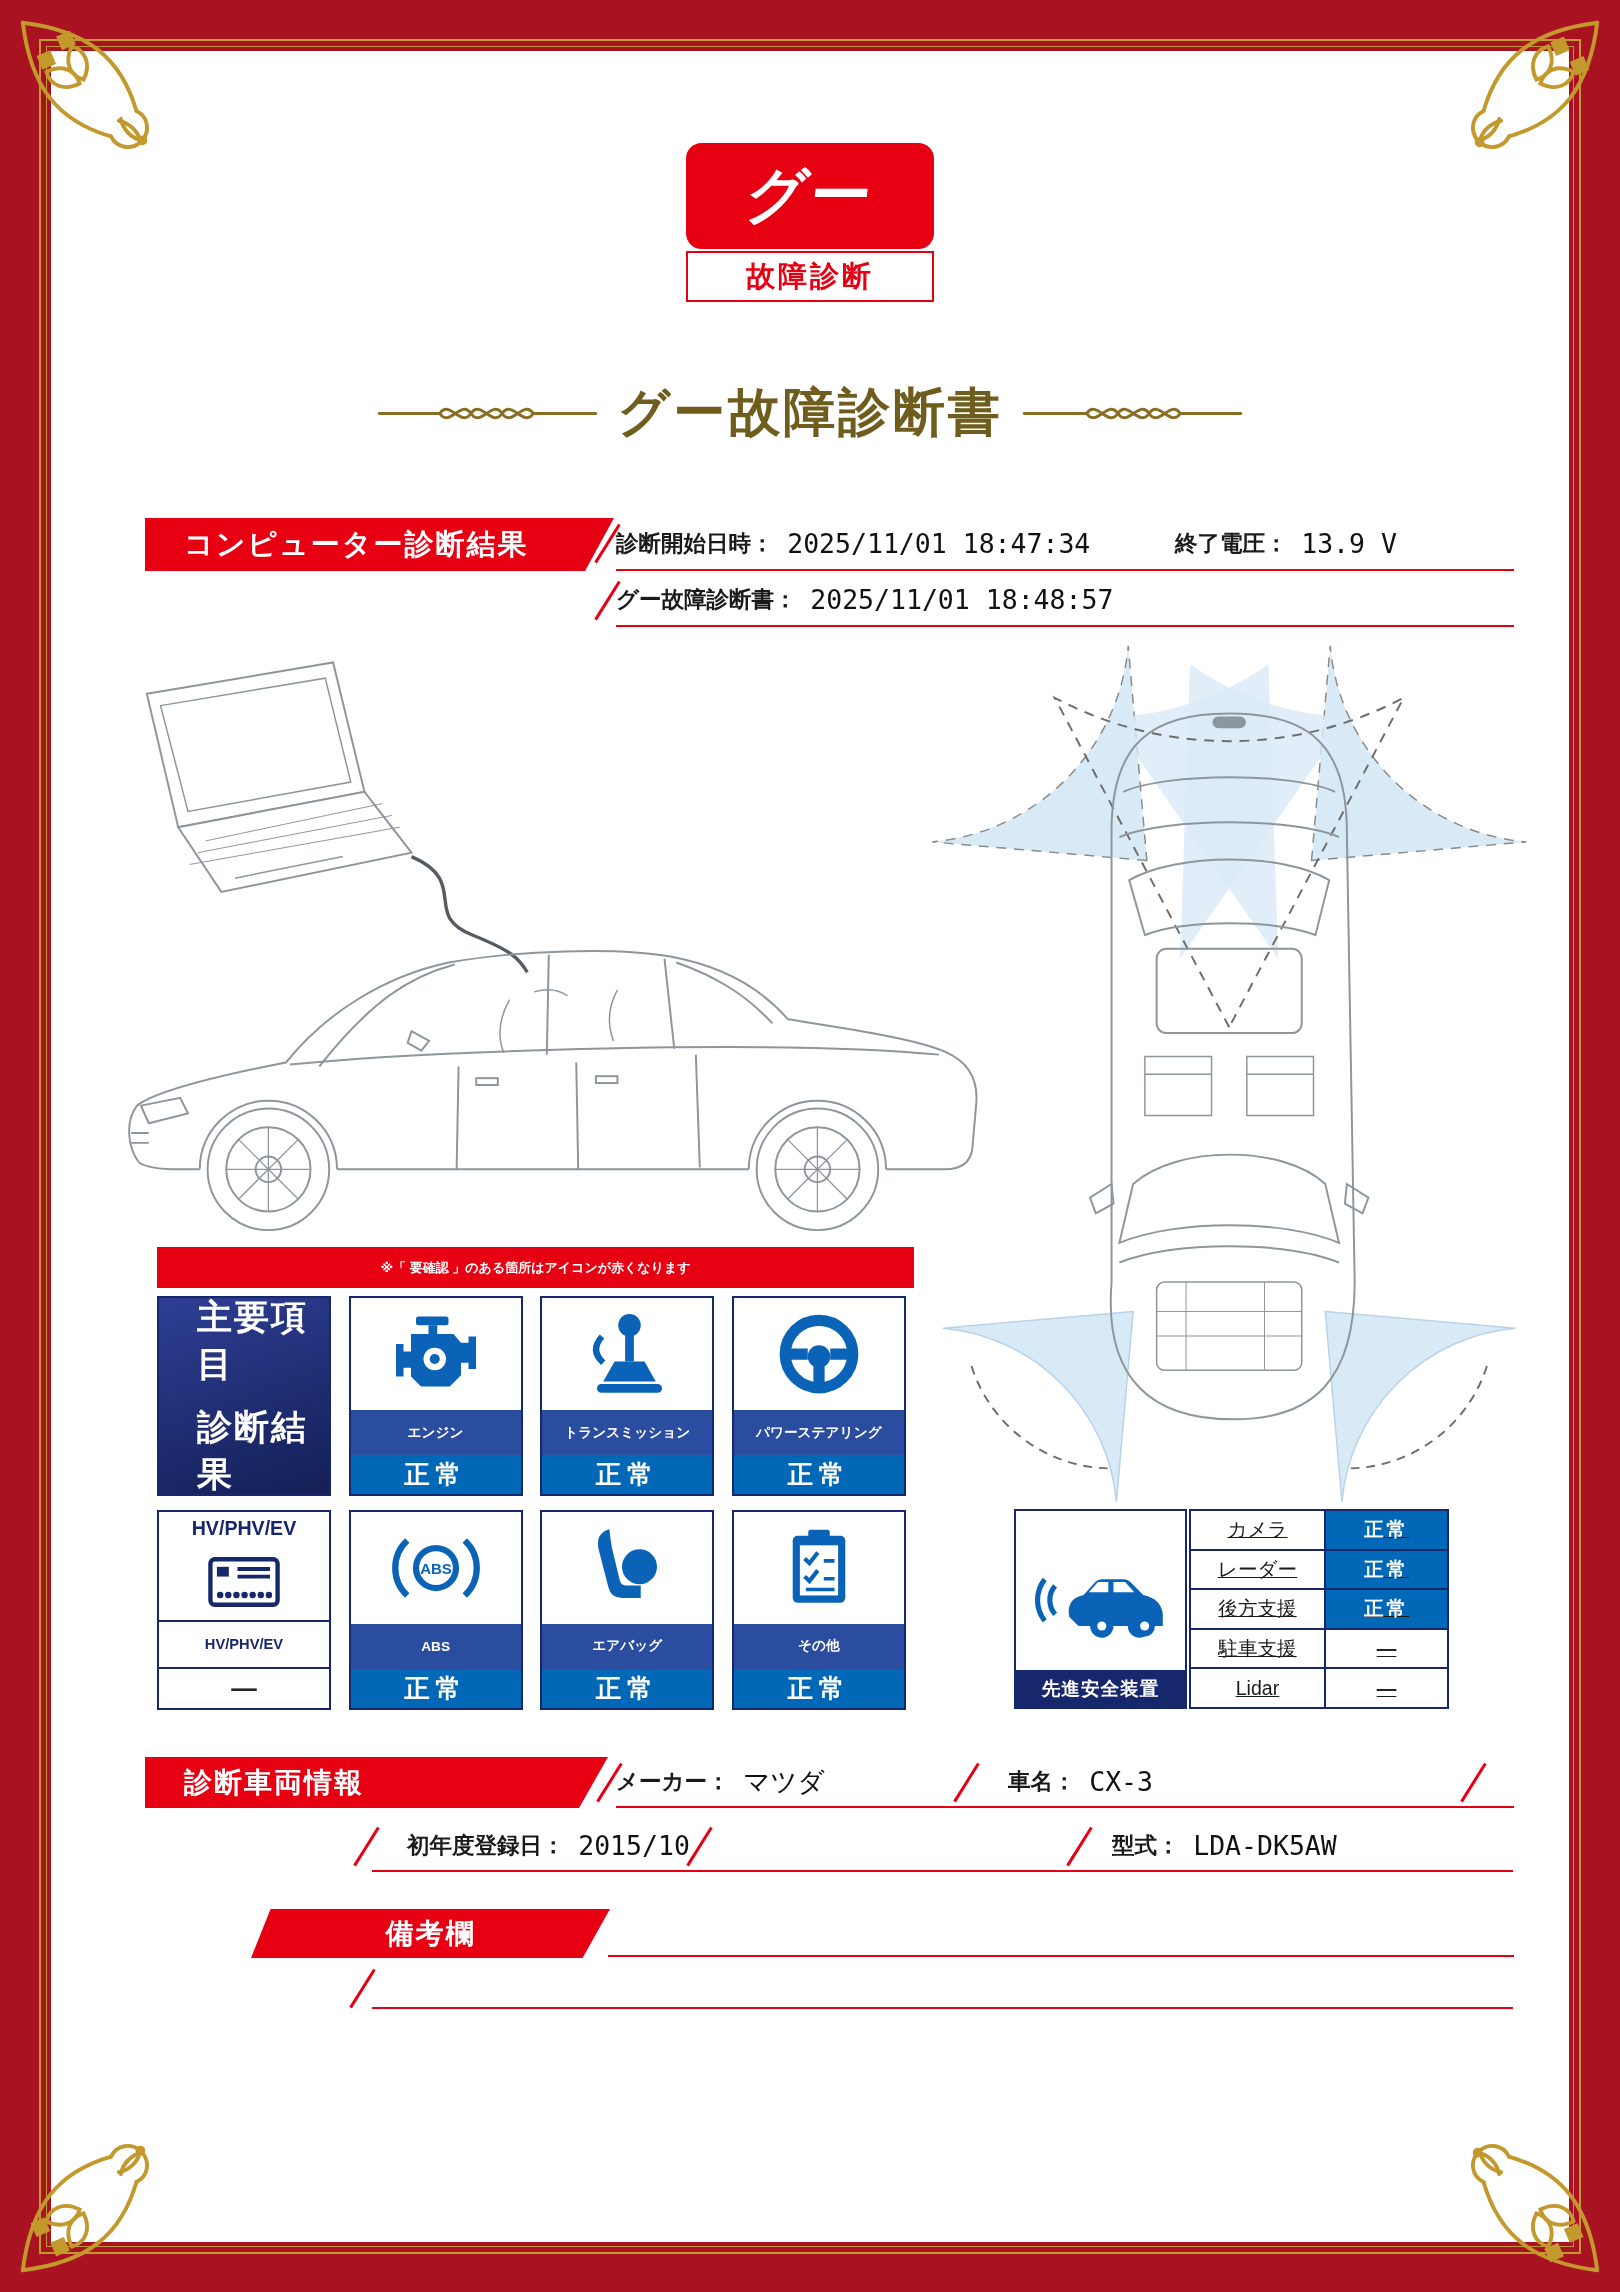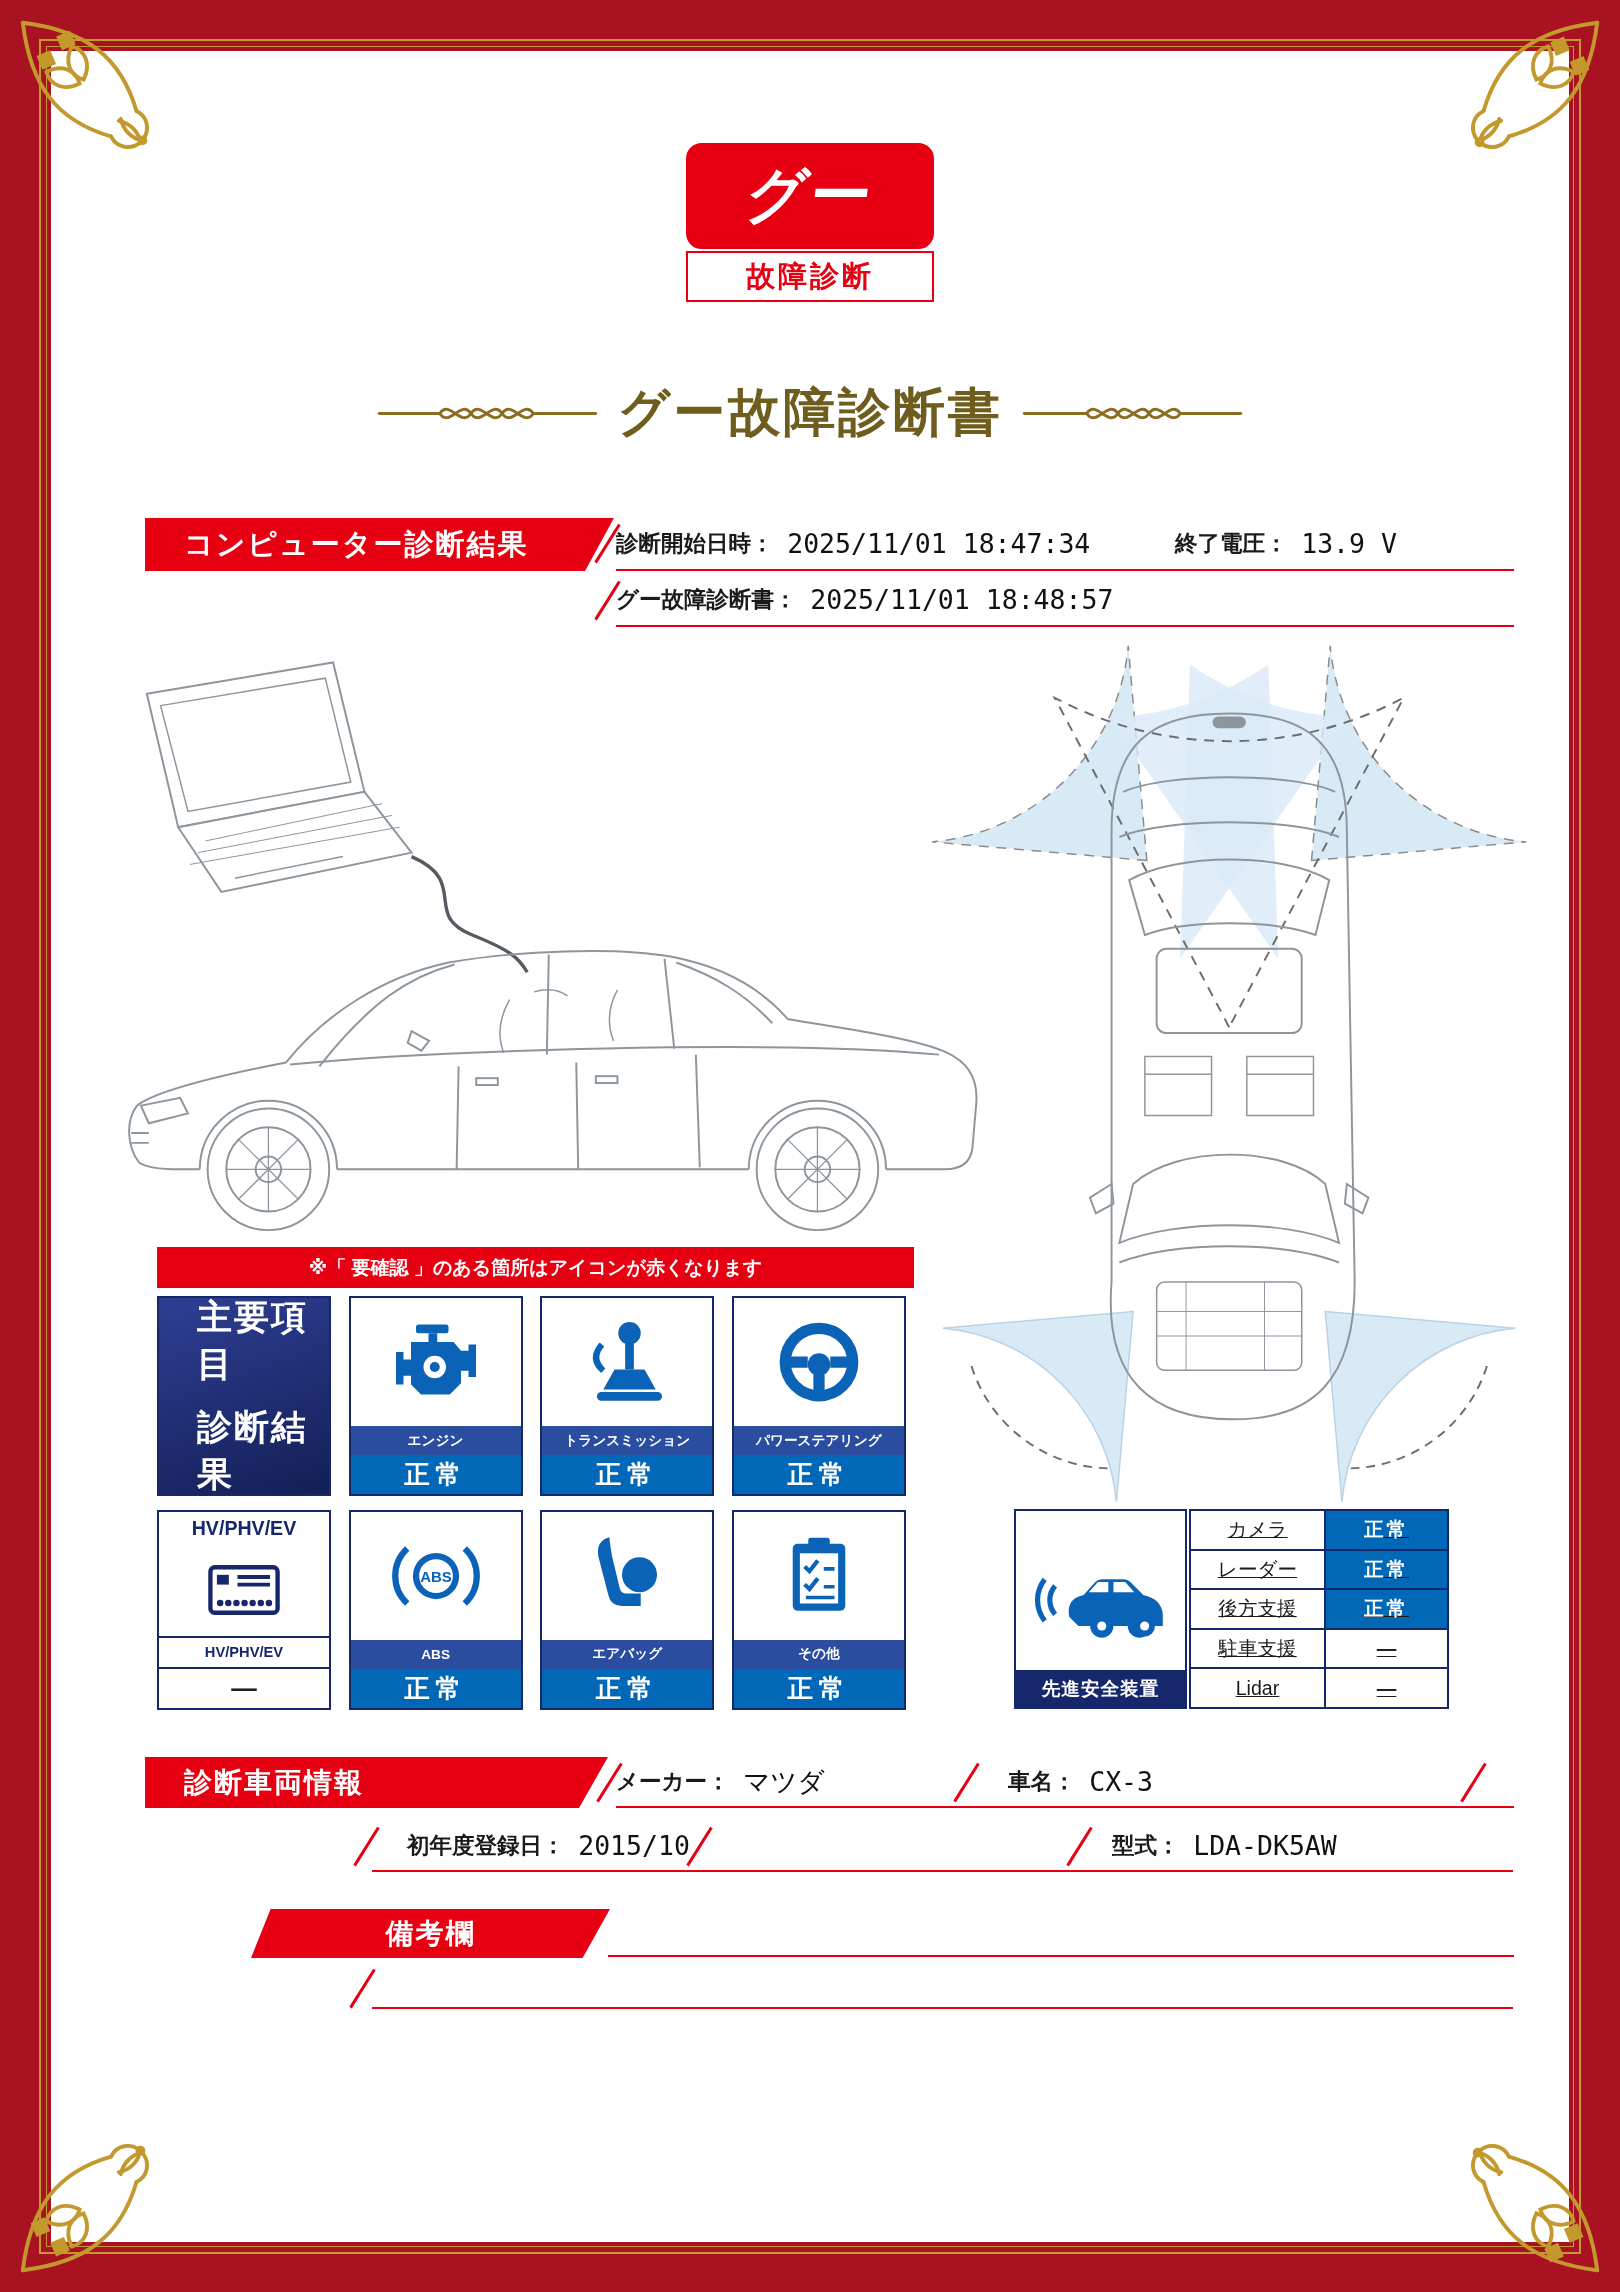--- a/index.html
+++ b/index.html
@@ -44,27 +44,27 @@
   #veh-row2{left:372px;top:1821px;width:1141px;height:51px;border-bottom:2.9px solid #e60012;padding-left:35px;}
   #veh-row1 .carname{position:absolute;left:392px;display:flex;align-items:center;}
   #veh-row2 .model{position:absolute;left:740px;display:flex;align-items:center;}
   .slash{position:absolute;width:2.9px;height:45px;background:#e60012;transform:rotate(32deg);}
   .red-line{position:absolute;border-top:2.9px solid #e60012;height:0;}
 
   
   #cars{position:absolute;left:88px;top:635px;width:1451px;height:902px;}
 
   
-  #notice{position:absolute;left:157px;top:1247px;width:757px;height:41px;background:#e60012;color:#fff;font-weight:bold;font-size:19px;display:flex;align-items:center;justify-content:center;}
+  #notice{position:absolute;left:157px;top:1247px;width:757px;height:41px;background:#e60012;color:#fff;font-weight:bold;font-size:13px;display:flex;align-items:center;justify-content:center;}
 
   
   #grid{position:absolute;left:157px;top:1296px;display:grid;grid-template-columns:repeat(4,174px);grid-auto-rows:200px;gap:13.7px 17.6px;}
   .cell{border:2.9px solid #16276b;background:#fff;display:flex;flex-direction:column;box-sizing:border-box;}
   .icon-area{flex:1;display:flex;align-items:center;justify-content:center;overflow:hidden;}
-  .label-strip{height:29px;background:#2a4da0;color:#fff;font-size:13.7px;font-weight:bold;display:flex;align-items:center;justify-content:center;white-space:nowrap;}
+  .label-strip{height:45px;background:#2a4da0;color:#fff;font-size:13.7px;font-weight:bold;display:flex;align-items:center;justify-content:center;white-space:nowrap;}
   .status-strip{height:39px;background:#0068b7;color:#fff;font-size:25.5px;font-weight:bold;display:flex;align-items:center;justify-content:center;letter-spacing:5.9px;}
   .header-cell{background:linear-gradient(160deg,#2e3f94,#131f55);color:#fff;font-size:35px;font-weight:bold;justify-content:center;padding-left:38px;gap:16px;letter-spacing:2px;}
   .hv-title{height:33px;display:flex;align-items:center;justify-content:center;color:#16276b;font-weight:bold;font-size:19.6px;}
   .hv-cell .label-strip{background:#fff;color:#16276b;border-top:2px solid #16276b;border-bottom:2px solid #16276b;font-size:14.7px;}
   .hv-cell .status-strip{background:#fff;color:#222;letter-spacing:0;}
 
   
   #safety{position:absolute;left:1014px;top:1509px;width:435px;height:200px;display:flex;gap:2px;}
   #safety-iconbox{width:173px;border:2.9px solid #16276b;background:#fff;display:flex;flex-direction:column;box-sizing:border-box;}
   #safety-iconbox .s-iconarea{flex:1;display:flex;align-items:center;justify-content:center;}

